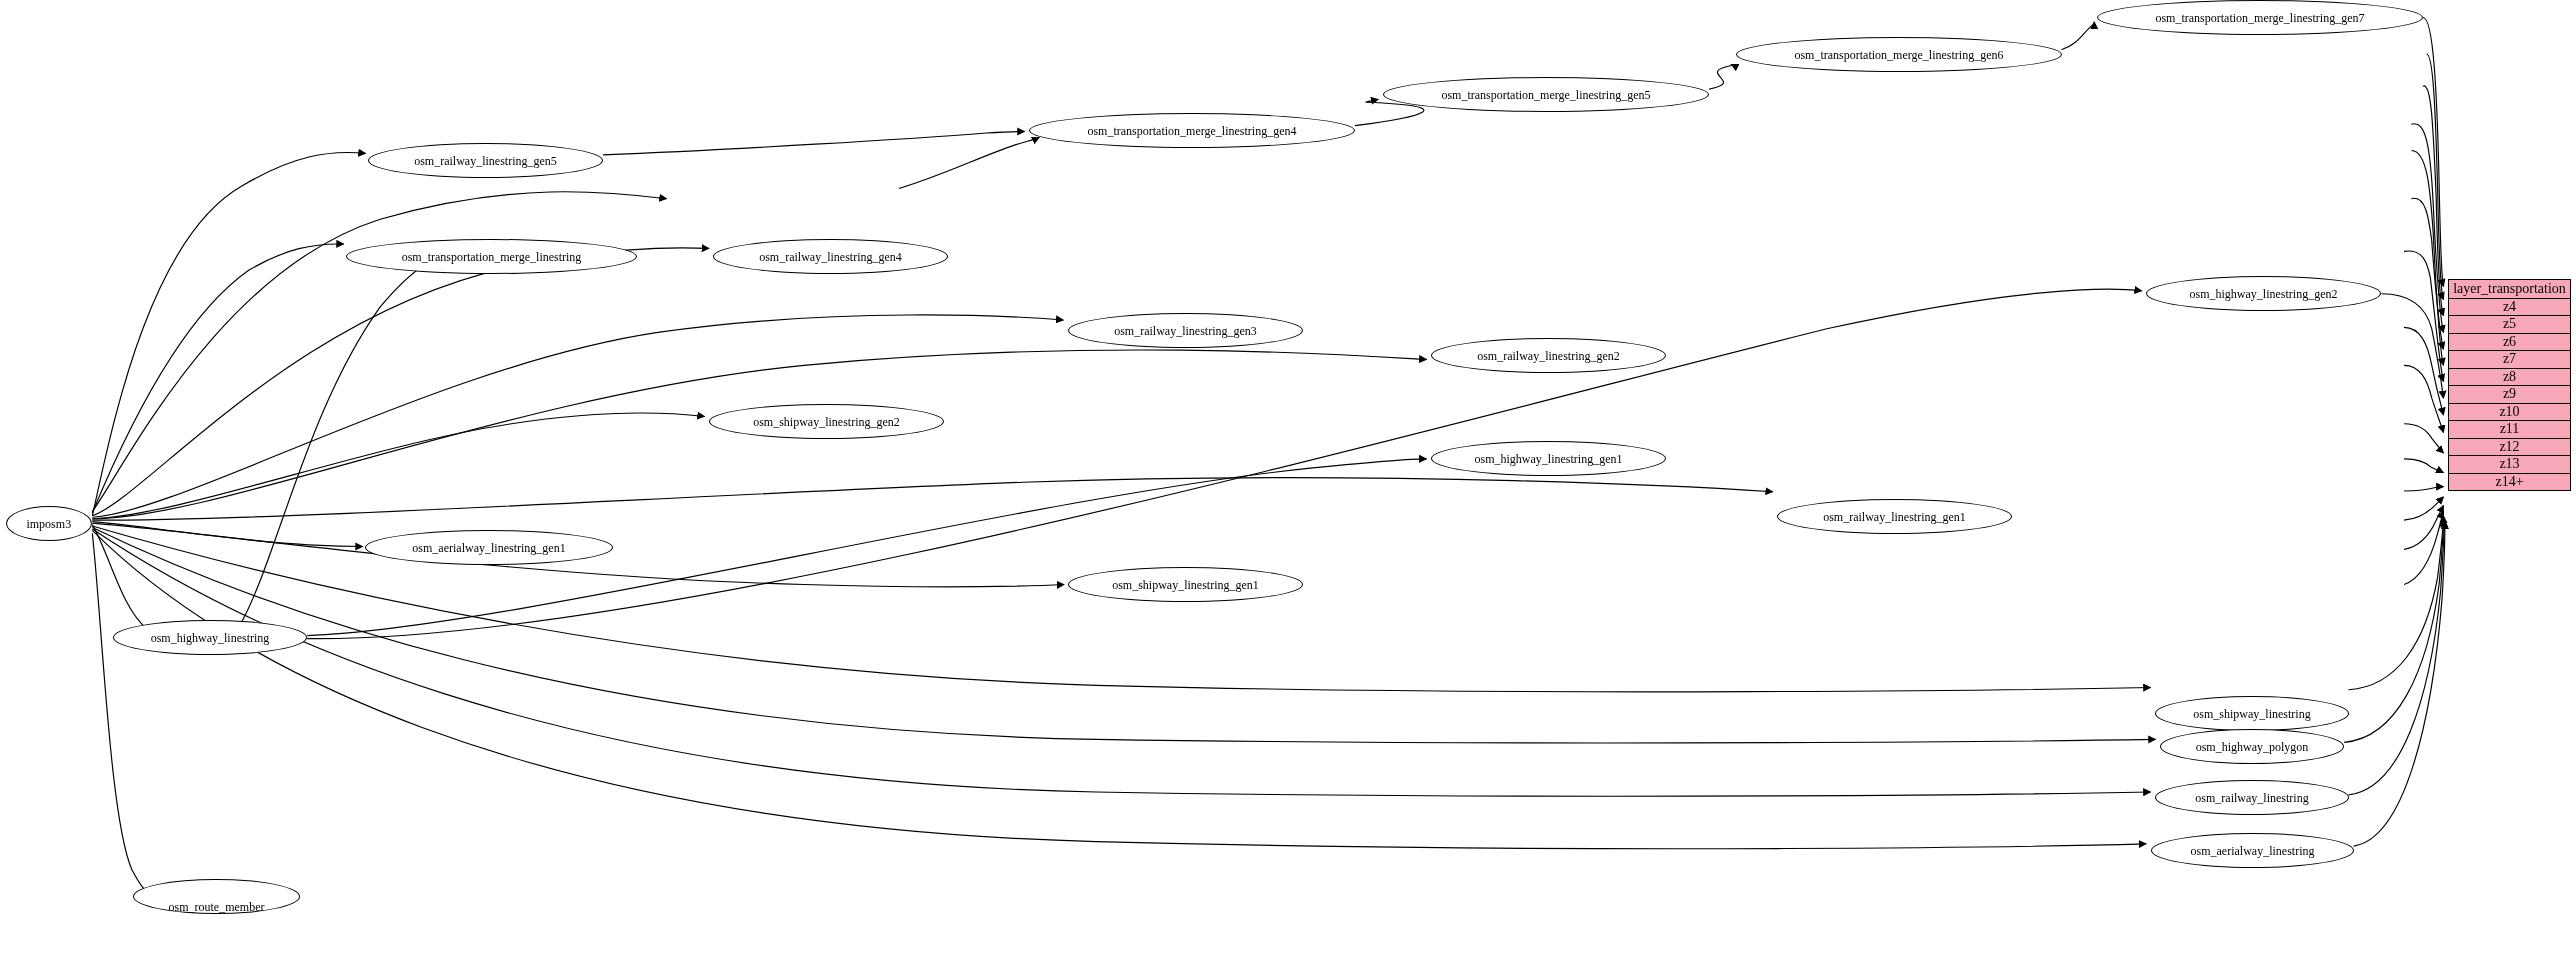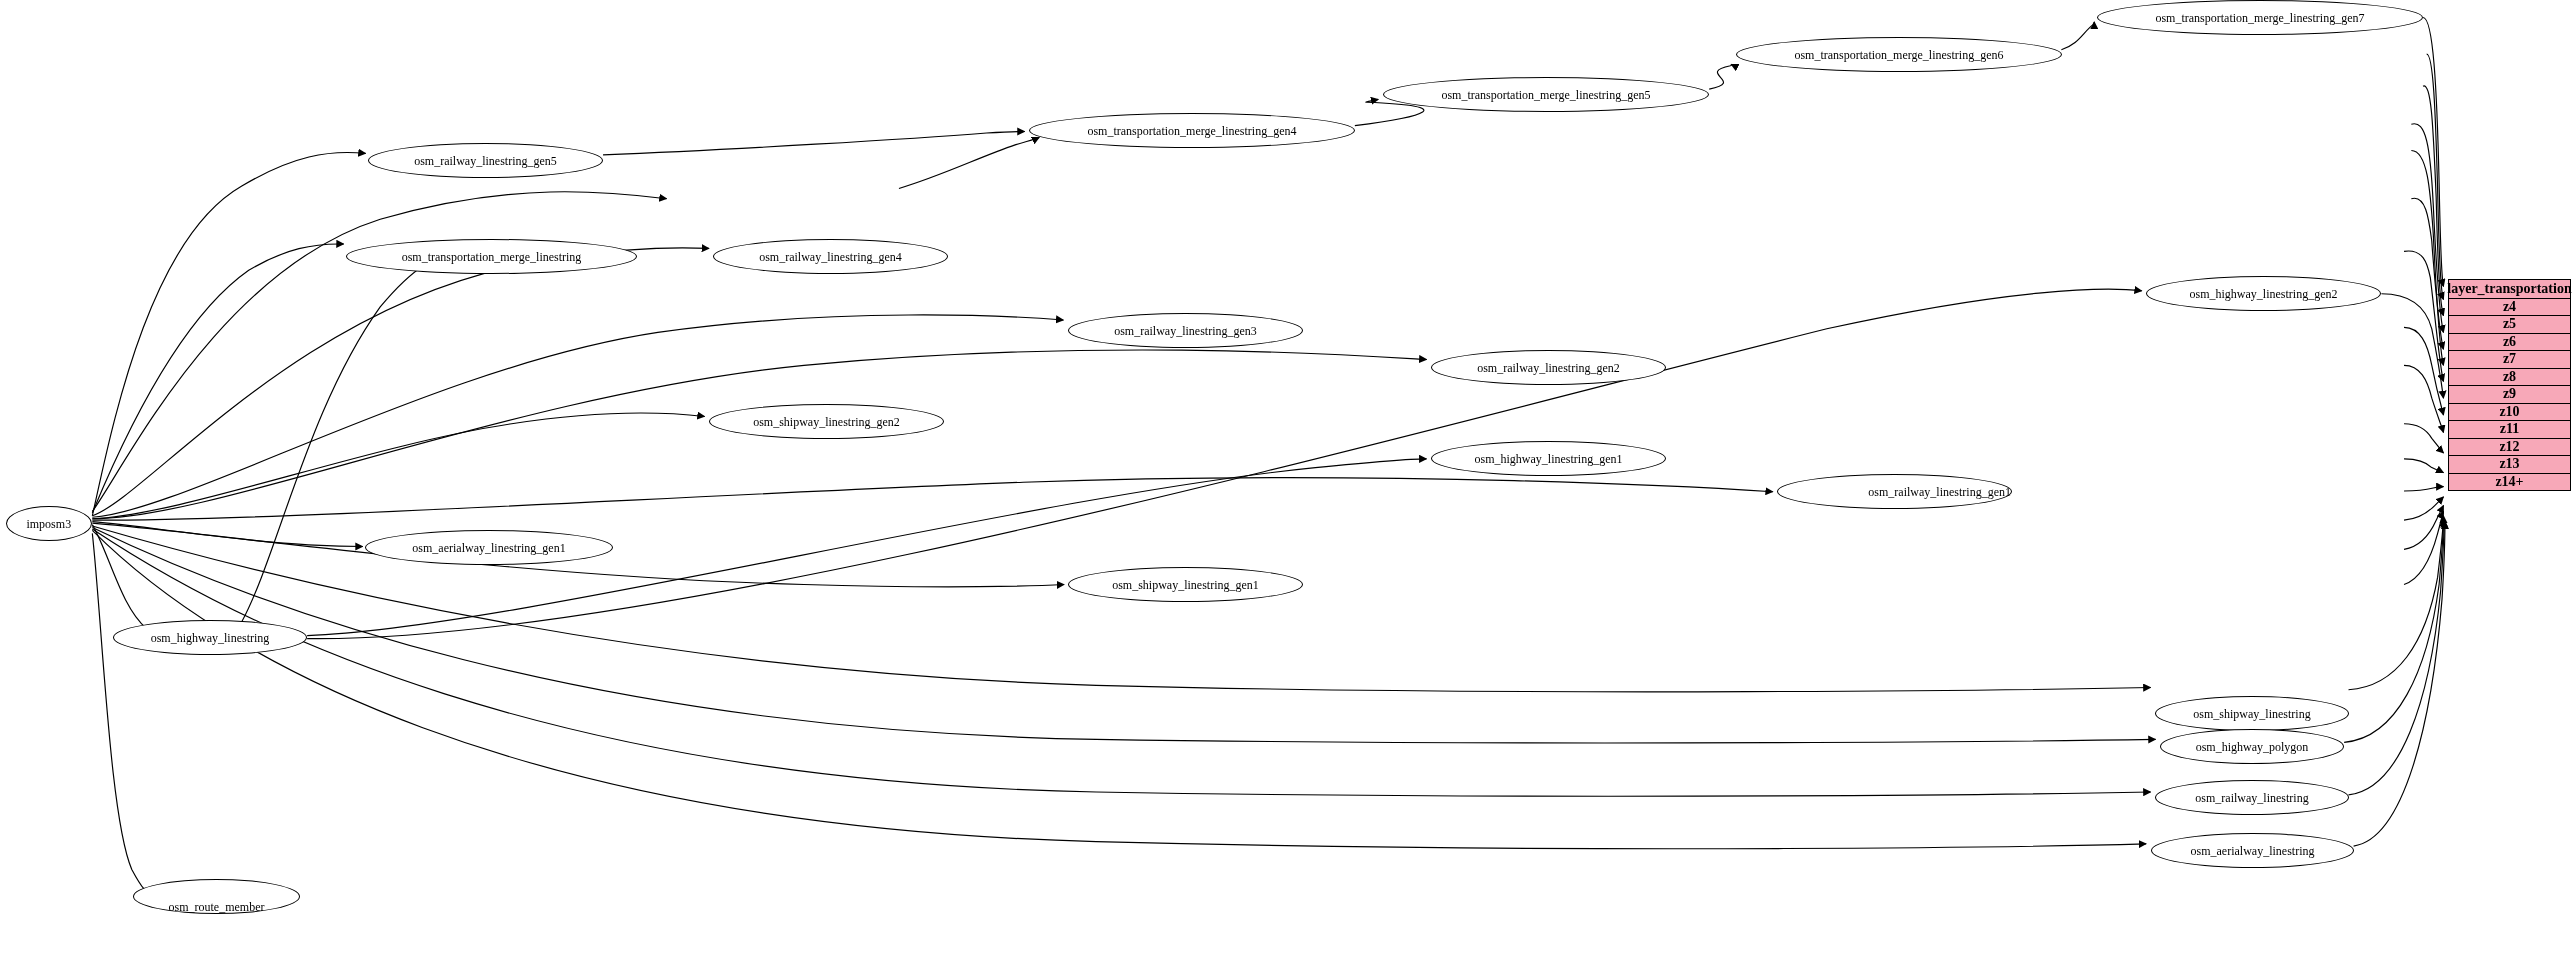--- a/index.html
+++ b/index.html
@@ -41,21 +41,20 @@
     font-size: 12px;
     line-height: 1;
   }
   .table-node {
     border: 1.2px solid #000000;
     background: #ef4444;
     font-size: 14px;
     flex-direction: column;
     justify-content: flex-start;
     padding: 0;
-    font-weight: bold;
   }
   .table-node .trow {
     width: 100%;
     box-sizing: border-box;
     border-top: 1.2px solid #000000;
     display: flex;
     align-items: center;
     justify-content: center;
     background: #f7a8b8;
   }
@@ -160,33 +159,33 @@
   </div>
 
   <div class="node ellipse-node" style="left:2146px; top:276px; width:235px; height:35px;">
     <span>osm_highway_linestring_gen2</span>
   </div>
 
   <div class="node ellipse-node" style="left:1068px; top:313px; width:235px; height:35px;">
     <span>osm_railway_linestring_gen3</span>
   </div>
 
-  <div class="node ellipse-node" style="left:1431px; top:350px; width:235px; height:35px;text-align:right;">
+  <div class="node ellipse-node" style="left:1431px; top:338px; width:235px; height:35px;text-align:right;">
     <span>osm_railway_linestring_gen2</span>
   </div>
 
   <div class="node ellipse-node" style="left:709px; top:404px; width:235px; height:35px;">
     <span>osm_shipway_linestring_gen2</span>
   </div>
 
   <div class="node ellipse-node" style="left:1431px; top:441px; width:235px; height:35px;text-align:right;">
     <span>osm_highway_linestring_gen1</span>
   </div>
 
-  <div class="node ellipse-node" style="left:1777px; top:474px; width:235px; height:35px;justify-content:flex-end;">
+  <div class="node ellipse-node" style="left:1777px; top:499px; width:235px; height:35px;">
     <span>osm_railway_linestring_gen1</span>
   </div>
 
   <div class="node ellipse-node" style="left:365px; top:530px; width:248px; height:35px;">
     <span>osm_aerialway_linestring_gen1</span>
   </div>
 
   <div class="node ellipse-node" style="left:1068px; top:567px; width:235px; height:35px;">
     <span>osm_shipway_linestring_gen1</span>
   </div>

